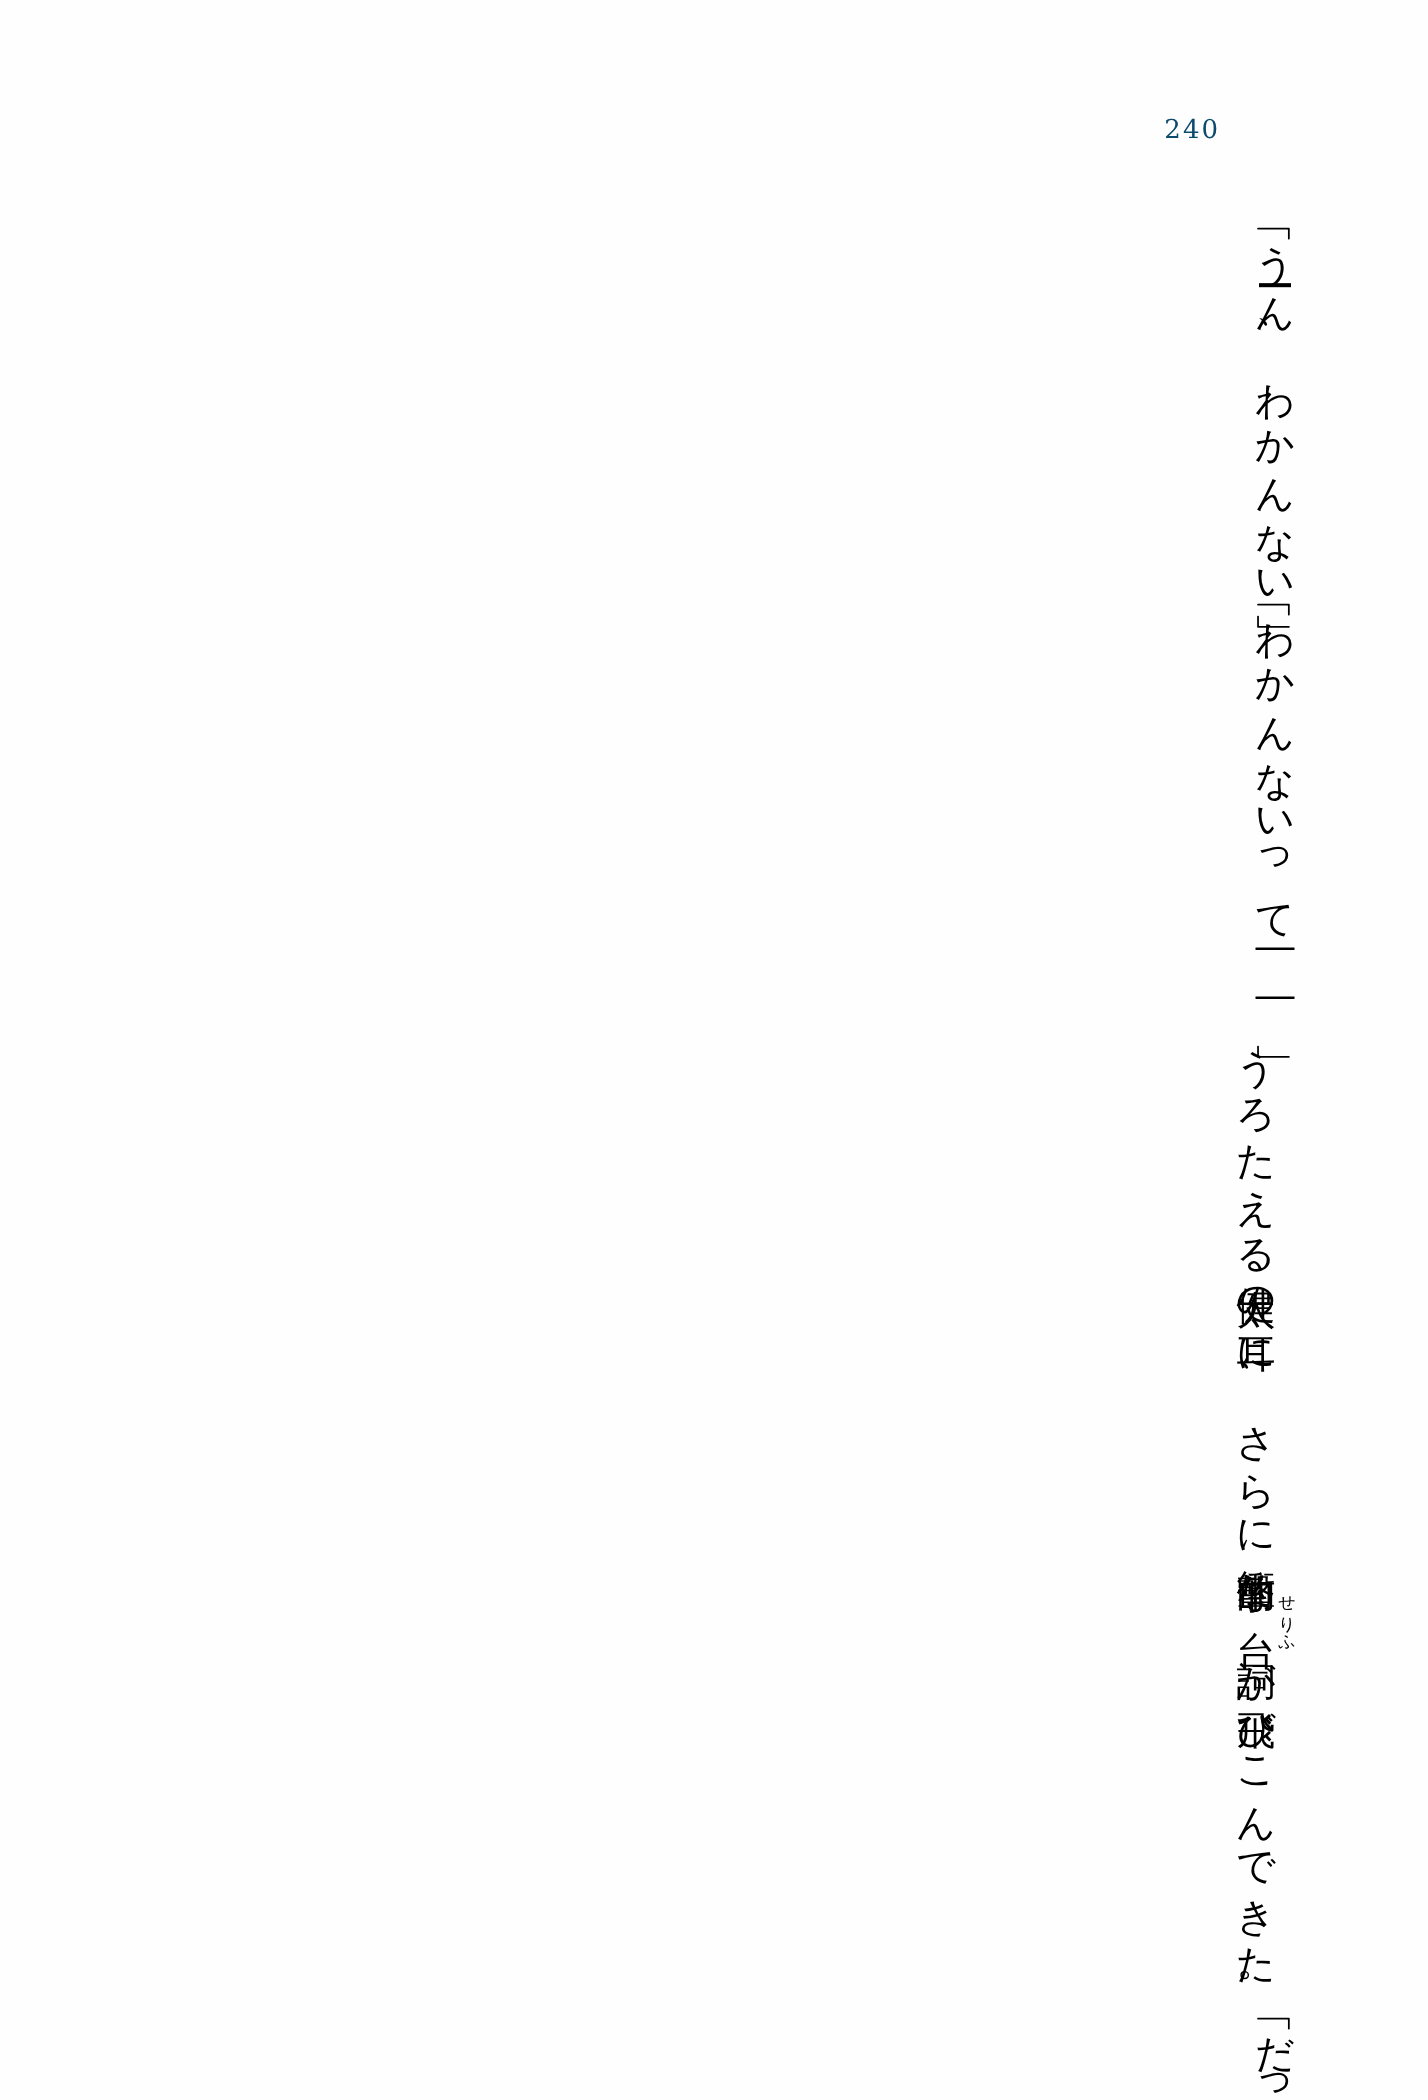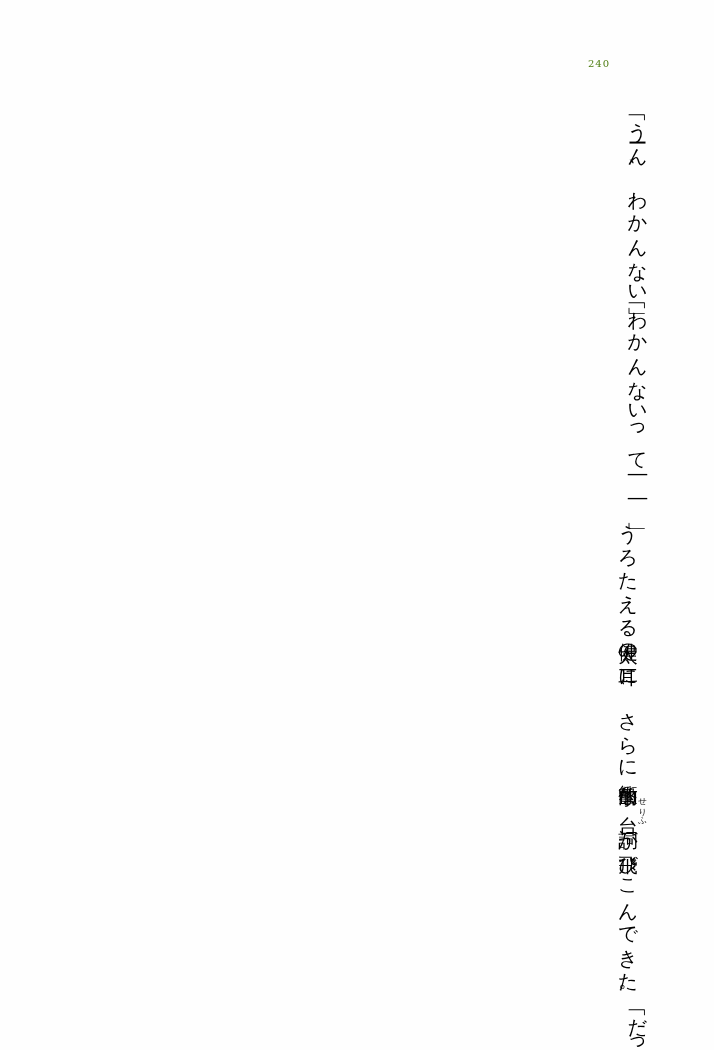--- a/index.html
+++ b/index.html
@@ -19,24 +19,24 @@
   .page {
     position: absolute;
     inset: 0;
     background: #fefefe;
   }
 
   .page-number {
     position: absolute;
     top: 58px;
     right: 104px;
-    font-size: 10px;
+    font-size: 13px;
     font-family: "DejaVu Serif", "Liberation Serif", serif;
     letter-spacing: 1px;
-    color: #4d7c0f;
+    color: #0c4a6e;
   }
 
   
   .vtext {
     position: absolute;
     top: 108px;
     right: 66px;
     height: 830px;
     display: flex;
     flex-direction: row;

